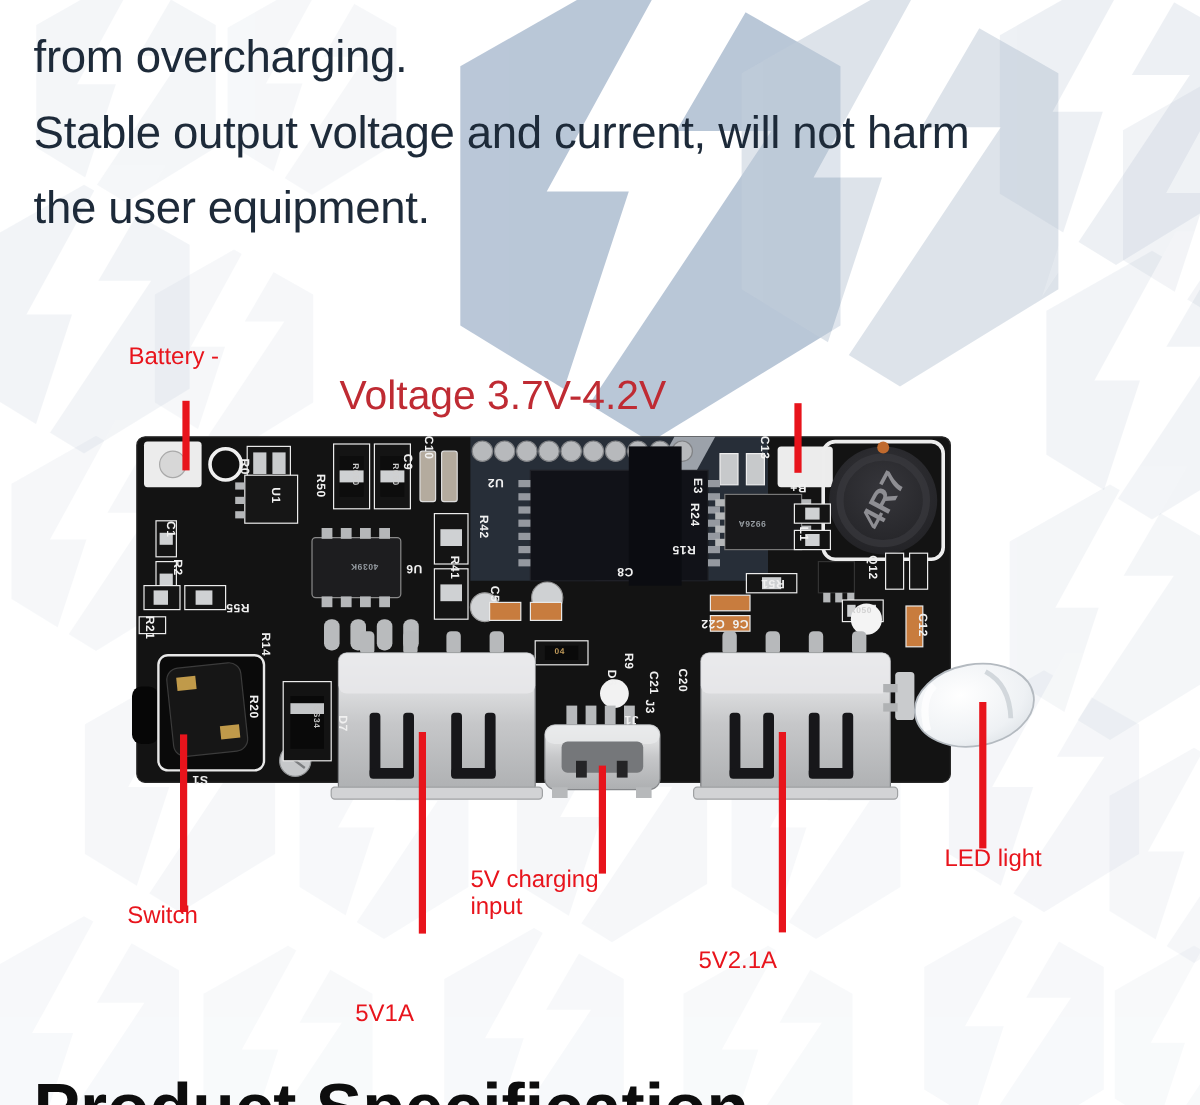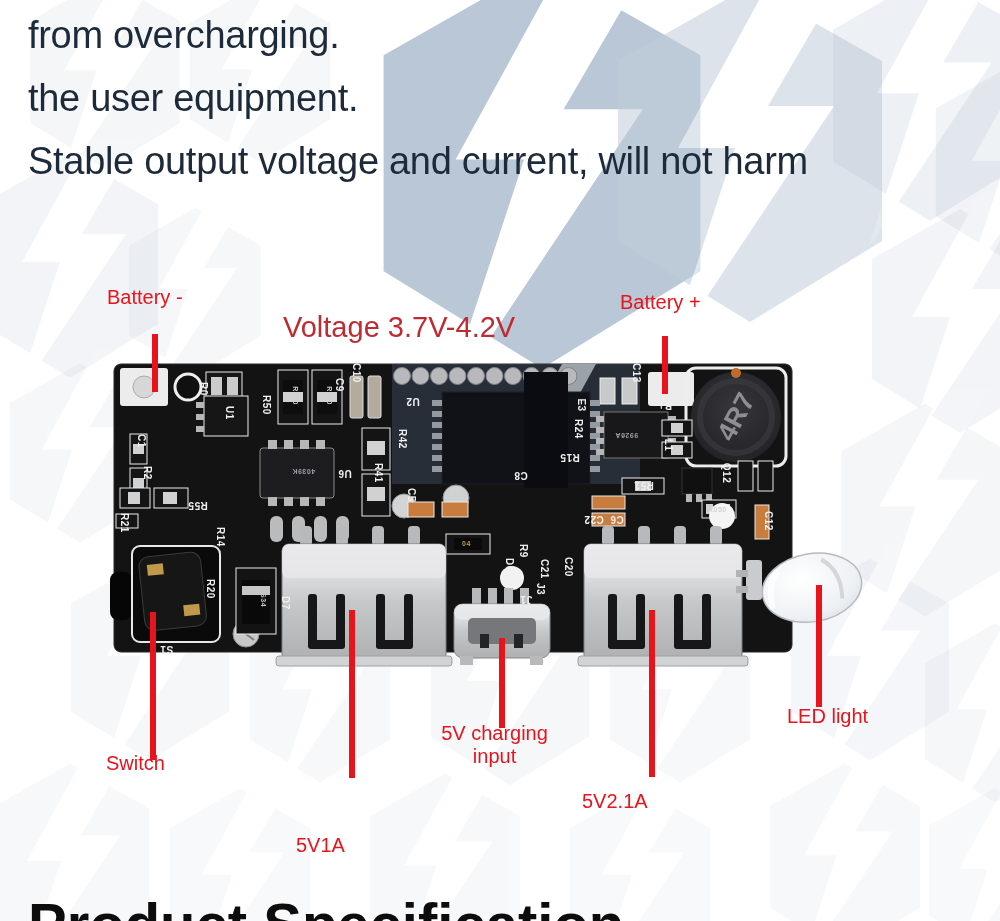--- a/index.html
+++ b/index.html
@@ -1,27 +1,27 @@
 <!DOCTYPE html>
 <html style="--annotation_red: #e8141c; --voltage_red: #bf2b33; --heading_navy: #1d2a39; --watermark_blue: #9fb1c6; --board_black: #131313; --section_black: #0d0d0d;"><head>
 <meta charset="utf-8">
 <style>
   html,body{margin:0;padding:0;background:#fff;}
   .page{position:relative;width:1000px;height:921px;overflow:hidden;background:#fff;
         font-family:"Liberation Sans",sans-serif;}
   .wm{position:absolute;left:0;top:0;z-index:0;}
-  .headline{position:absolute;left:28px;top:4px;z-index:3;color:var(--heading_navy,#1d2a39);
+  .headline{position:absolute;left:28px;top:17px;z-index:3;color:var(--heading_navy,#1d2a39);
             font-size:38px;line-height:63px;letter-spacing:-0.3px;font-weight:400;white-space:nowrap;}
   .board-wrap{position:absolute;left:110px;top:356px;width:760px;height:335px;z-index:2;}
   .decal{position:absolute;color:#f0f0f0;font-weight:bold;font-size:10px;white-space:nowrap;
          line-height:1;letter-spacing:0.5px;}
   .ann{position:absolute;z-index:4;color:var(--annotation_red,#e8141c);font-size:20px;
        font-weight:400;white-space:nowrap;}
-  .ann.voltage{color:var(--voltage_red,#bf2b33);font-size:29px;}
-  .ann.center{text-align:center;}
+  .ann.voltage{color:var(--voltage_red,#bf2b33);font-size:34px;}
+  .ann.center{}
   .rline{position:absolute;z-index:4;width:6px;background:var(--annotation_red,#e8141c);}
   .section-title{position:absolute;left:28px;top:890px;z-index:3;font-size:58px;font-weight:700;
                  color:var(--section_black,#0d0d0d);letter-spacing:0px;white-space:nowrap;}
 </style>
 </head>
 <body>
 
 <div class="page">
 
   <svg class="wm" width="1000" height="921" aria-hidden="true">
@@ -51,22 +51,22 @@
     <use href="#wm-logo" transform="translate(-20,760) scale(1.8)" fill="#aab8cc" opacity="0.09"></use>
     <use href="#wm-logo" transform="translate(160,785) scale(1.6)" fill="#aab8cc" opacity="0.08"></use>
     <use href="#wm-logo" transform="translate(360,770) scale(1.7)" fill="#aab8cc" opacity="0.09"></use>
     <use href="#wm-logo" transform="translate(560,785) scale(1.6)" fill="#aab8cc" opacity="0.08"></use>
     <use href="#wm-logo" transform="translate(760,760) scale(1.7)" fill="#aab8cc" opacity="0.09"></use>
     <use href="#wm-logo" transform="translate(920,785) scale(1.5)" fill="#aab8cc" opacity="0.08"></use>
   </svg>
 
   <div class="headline">
     <div>from overcharging.</div>
+    <div>Stable output voltage and current, will not harm</div>
     <div>the user equipment.</div>
-    <div>Stable output voltage and current, will not harm</div>
   </div>
 
   <div class="board-wrap">
     <svg width="760" height="335" viewBox="0 0 760 335">
       <defs>
         <linearGradient id="gS" x1="0" y1="0" x2="0" y2="1">
           <stop offset="0" stop-color="#f4f5f6"></stop>
             <stop offset="0.5" stop-color="#c6c7c9"></stop>
             <stop offset="1" stop-color="#adafb1"></stop>
         </linearGradient>
@@ -382,21 +382,20 @@
   <div class="rline" style="left:152px;top:334px;height:58px"></div>
   <div class="rline" style="left:662px;top:336px;height:58px"></div>
   <div class="rline" style="left:150px;top:612px;height:148px"></div>
   <div class="rline" style="left:349px;top:610px;height:168px"></div>
   <div class="rline" style="left:499px;top:638px;height:90px"></div>
   <div class="rline" style="left:649px;top:610px;height:167px"></div>
   <div class="rline" style="left:816px;top:585px;height:122px"></div>
 
   <div class="ann" style="left:107px;top:286px">Battery -</div>
   <div class="ann voltage" style="left:283px;top:311px">Voltage 3.7V-4.2V</div>
-  <div class="ann" style="left:620px;top:291px">Battery +</div>
   <div class="ann" style="left:106px;top:752px">Switch</div>
   <div class="ann" style="left:296px;top:834px">5V1A</div>
   <div class="ann center" style="left:392px;top:722px;width:205px">
     <div>5V charging</div>
     <div>input</div>
   </div>
   <div class="ann" style="left:582px;top:790px">5V2.1A</div>
   <div class="ann" style="left:787px;top:705px">LED light</div>
 
   <div class="section-title">Product Specification</div>

